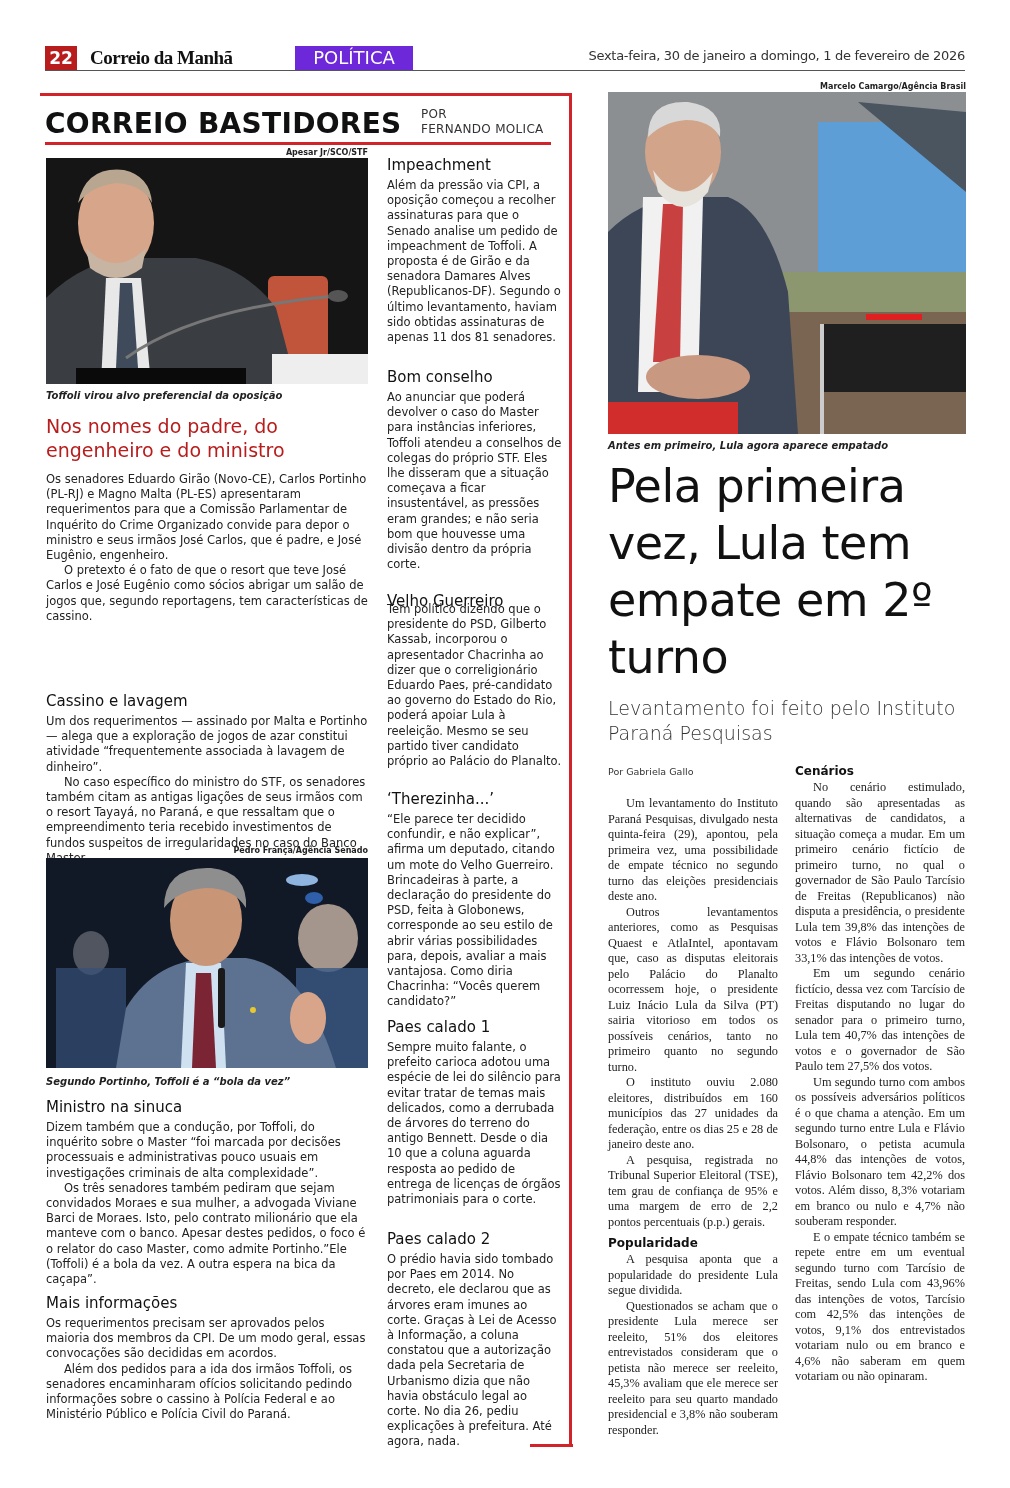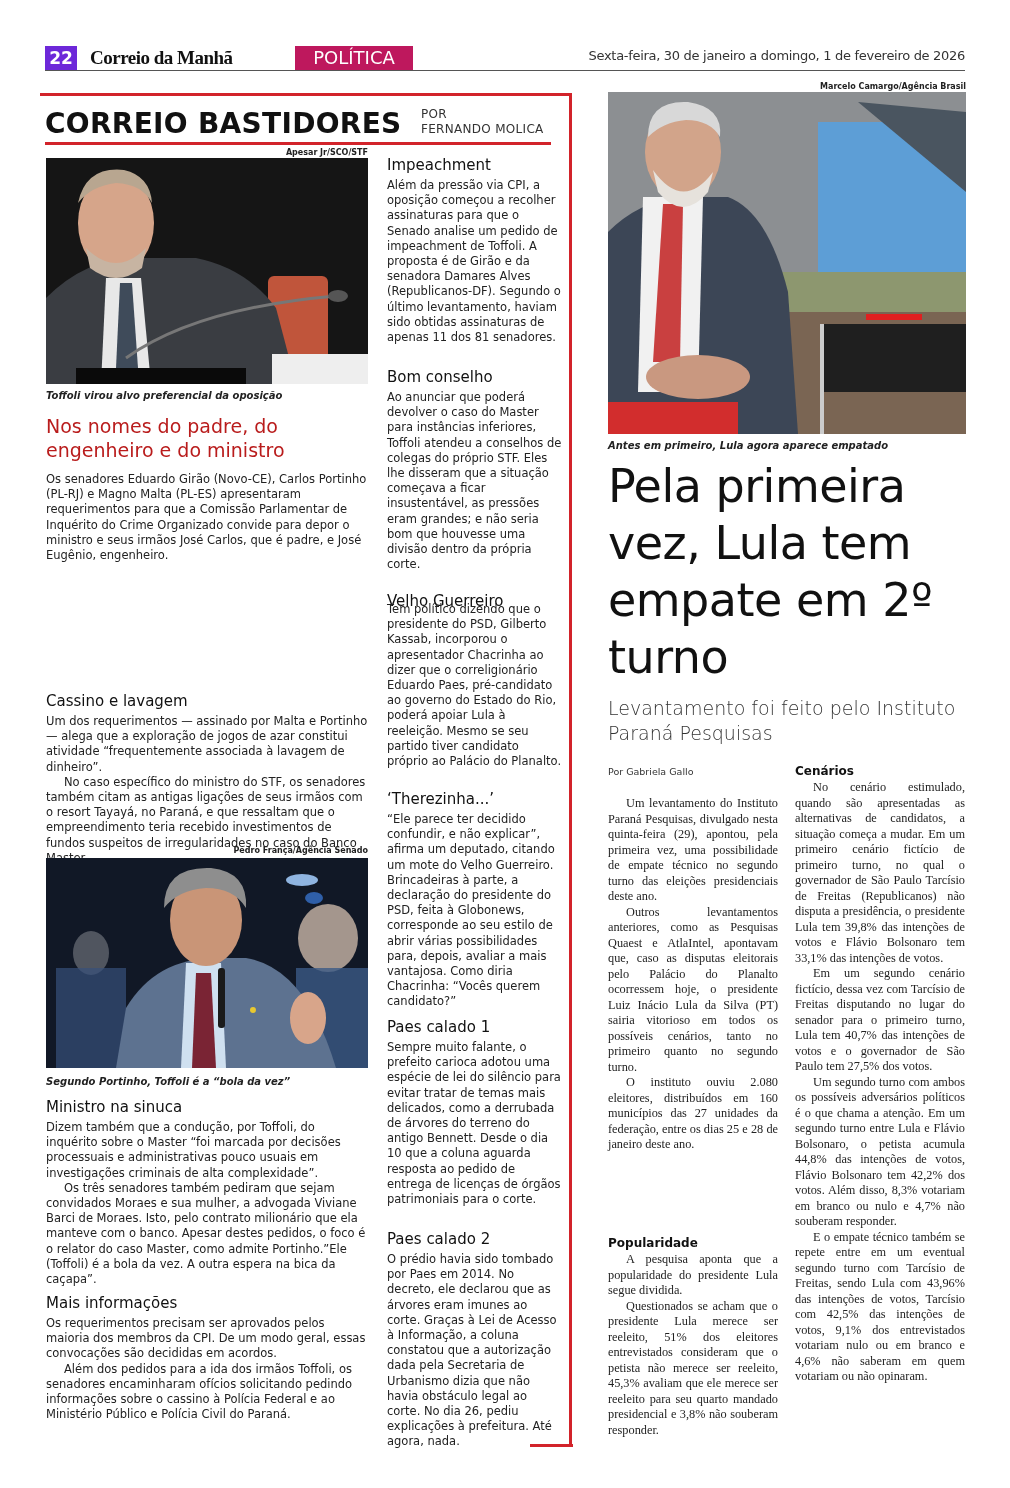--- a/index.html
+++ b/index.html
@@ -1,24 +1,24 @@
 <!DOCTYPE html>
 <html><head>
 <meta charset="utf-8">
 <style>
   * { box-sizing: border-box; margin: 0; padding: 0; }
   html, body { width: 1010px; height: 1488px; background: #ffffff; overflow: hidden; }
   body { position: relative; font-family: "DejaVu Sans", sans-serif; color: #1a1a1a; }
 
   
   .masthead { position: absolute; left: 45px; top: 46px; width: 920px; height: 25px; border-bottom: 1px solid #555; }
-  .page-num { position: absolute; left: 0; top: 0; width: 32px; height: 24px; background: #6d28d9; color: #fff;
+  .page-num { position: absolute; left: 0; top: 0; width: 32px; height: 24px; background: #b91c1c; color: #fff;
               font: bold 17px "DejaVu Sans", sans-serif; text-align: center; line-height: 24px; }
   .brand { position: absolute; left: 45px; top: 0; font: bold 19px "Liberation Serif", serif; letter-spacing: -0.5px; line-height: 24px; color: #111; }
-  .section { position: absolute; left: 250px; top: 0; width: 118px; height: 24px; background: #be185d; color: #fff;
+  .section { position: absolute; left: 250px; top: 0; width: 118px; height: 24px; background: #6d28d9; color: #fff;
              font: 500 18px "DejaVu Sans", sans-serif; text-align: center; line-height: 24px; }
   .edition-date { position: absolute; right: 0; top: 2px; font: 13px "DejaVu Sans", sans-serif; color: #333; letter-spacing: -0.3px; }
 
   
   .column-box { position: absolute; left: 40px; top: 93px; width: 532px; height: 1353px;
                 border-top: 3px solid #d2232a; border-right: 3px solid #d2232a; }
   .column-title { position: absolute; left: 45px; top: 107px; font: bold 28px "DejaVu Sans", sans-serif; letter-spacing: 0.3px; color: #111; }
   .byline-label { position: absolute; left: 421px; top: 107px; font: 12px "DejaVu Sans", sans-serif; color: #333; line-height: 15px; letter-spacing: 0.3px; }
   .title-rule { position: absolute; left: 45px; top: 142px; width: 506px; height: 3px; background: #d2232a; }
   .bottom-rule { position: absolute; left: 530px; top: 1444px; width: 43px; height: 3px; background: #d2232a; }
@@ -83,20 +83,21 @@
     <ellipse cx="292" cy="138" rx="10" ry="6" fill="#555"></ellipse>
     <rect x="226" y="196" width="96" height="30" fill="#eee"></rect>
     <rect x="30" y="210" width="170" height="16" fill="#0a0a0a"></rect>
   </svg>
 </div>
 <div class="caption" style="left:46px; top:390px;">Toffoli virou alvo preferencial da oposição</div>
 
 <h2 class="big-head">Nos nomes do padre, do engenheiro e do ministro</h2>
 <div class="text-block" style="left:46px; top:472px; width:322px;">
   <p>Os senadores Eduardo Girão (Novo-CE), Carlos Portinho (PL-RJ) e Magno Malta (PL-ES) apresentaram requerimentos para que a Comissão Parlamentar de Inquérito do Crime Organizado convide para depor o ministro e seus irmãos José Carlos, que é padre, e José Eugênio, engenheiro.</p>
+  <p>O pretexto é o fato de que o resort que teve José Carlos e José Eugênio como sócios abrigar um salão de jogos que, segundo reportagens, tem características de cassino.</p>
 </div>
 
 <h3 class="sub-head" style="left:46px; top:692px;">Cassino e lavagem</h3>
 <div class="text-block" style="left:46px; top:714px; width:322px;">
   <p>Um dos requerimentos — assinado por Malta e Portinho — alega que a exploração de jogos de azar constitui atividade “frequentemente associada à lavagem de dinheiro”.</p>
   <p>No caso específico do ministro do STF, os senadores também citam as antigas ligações de seus irmãos com o resort Tayayá, no Paraná, e que ressaltam que o empreendimento teria recebido investimentos de fundos suspeitos de irregularidades no caso do Banco Master.</p>
 </div>
 
 <div class="credit" style="left:180px; top:846px; width:188px;">Pedro França/Agência Senado</div>
 <div class="photo photo-portinho">
@@ -187,20 +188,21 @@
 <div class="caption" style="left:608px; top:440px;">Antes em primeiro, Lula agora aparece empatado</div>
 
 <h1 class="main-headline">Pela primeira vez, Lula tem empate em 2º turno</h1>
 <h2 class="main-deck">Levantamento foi feito pelo Instituto Paraná Pesquisas</h2>
 <div class="author">Por Gabriela Gallo</div>
 
 <div class="serif-block" style="left:608px; top:796px; width:170px;">
   <p>Um levantamento do Instituto Paraná Pesquisas, divulgado nesta quinta-feira (29), apontou, pela primeira vez, uma possibilidade de empate técnico no segundo turno das eleições presidenciais deste ano.</p>
   <p>Outros levantamentos anteriores, como as Pesquisas Quaest e AtlaIntel, apontavam que, caso as disputas eleitorais pelo Palácio do Planalto ocorressem hoje, o presidente Luiz Inácio Lula da Silva (PT) sairia vitorioso em todos os possíveis cenários, tanto no primeiro quanto no segundo turno.</p>
   <p>O instituto ouviu 2.080 eleitores, distribuídos em 160 municípios das 27 unidades da federação, entre os dias 25 e 28 de janeiro deste ano.</p>
+  <p>A pesquisa, registrada no Tribunal Superior Eleitoral (TSE), tem grau de confiança de 95% e uma margem de erro de 2,2 pontos percentuais (p.p.) gerais.</p>
 </div>
 
 <h3 class="serif-head" style="left:608px; top:1236px;">Popularidade</h3>
 <div class="serif-block" style="left:608px; top:1252px; width:170px;">
   <p>A pesquisa aponta que a popularidade do presidente Lula segue dividida.</p>
   <p>Questionados se acham que o presidente Lula merece ser reeleito, 51% dos eleitores entrevistados consideram que o petista não merece ser reeleito, 45,3% avaliam que ele merece ser reeleito para seu quarto mandado presidencial e 3,8% não souberam responder.</p>
 </div>
 
 <h3 class="serif-head" style="left:795px; top:764px;">Cenários</h3>
 <div class="serif-block" style="left:795px; top:780px; width:170px;">

